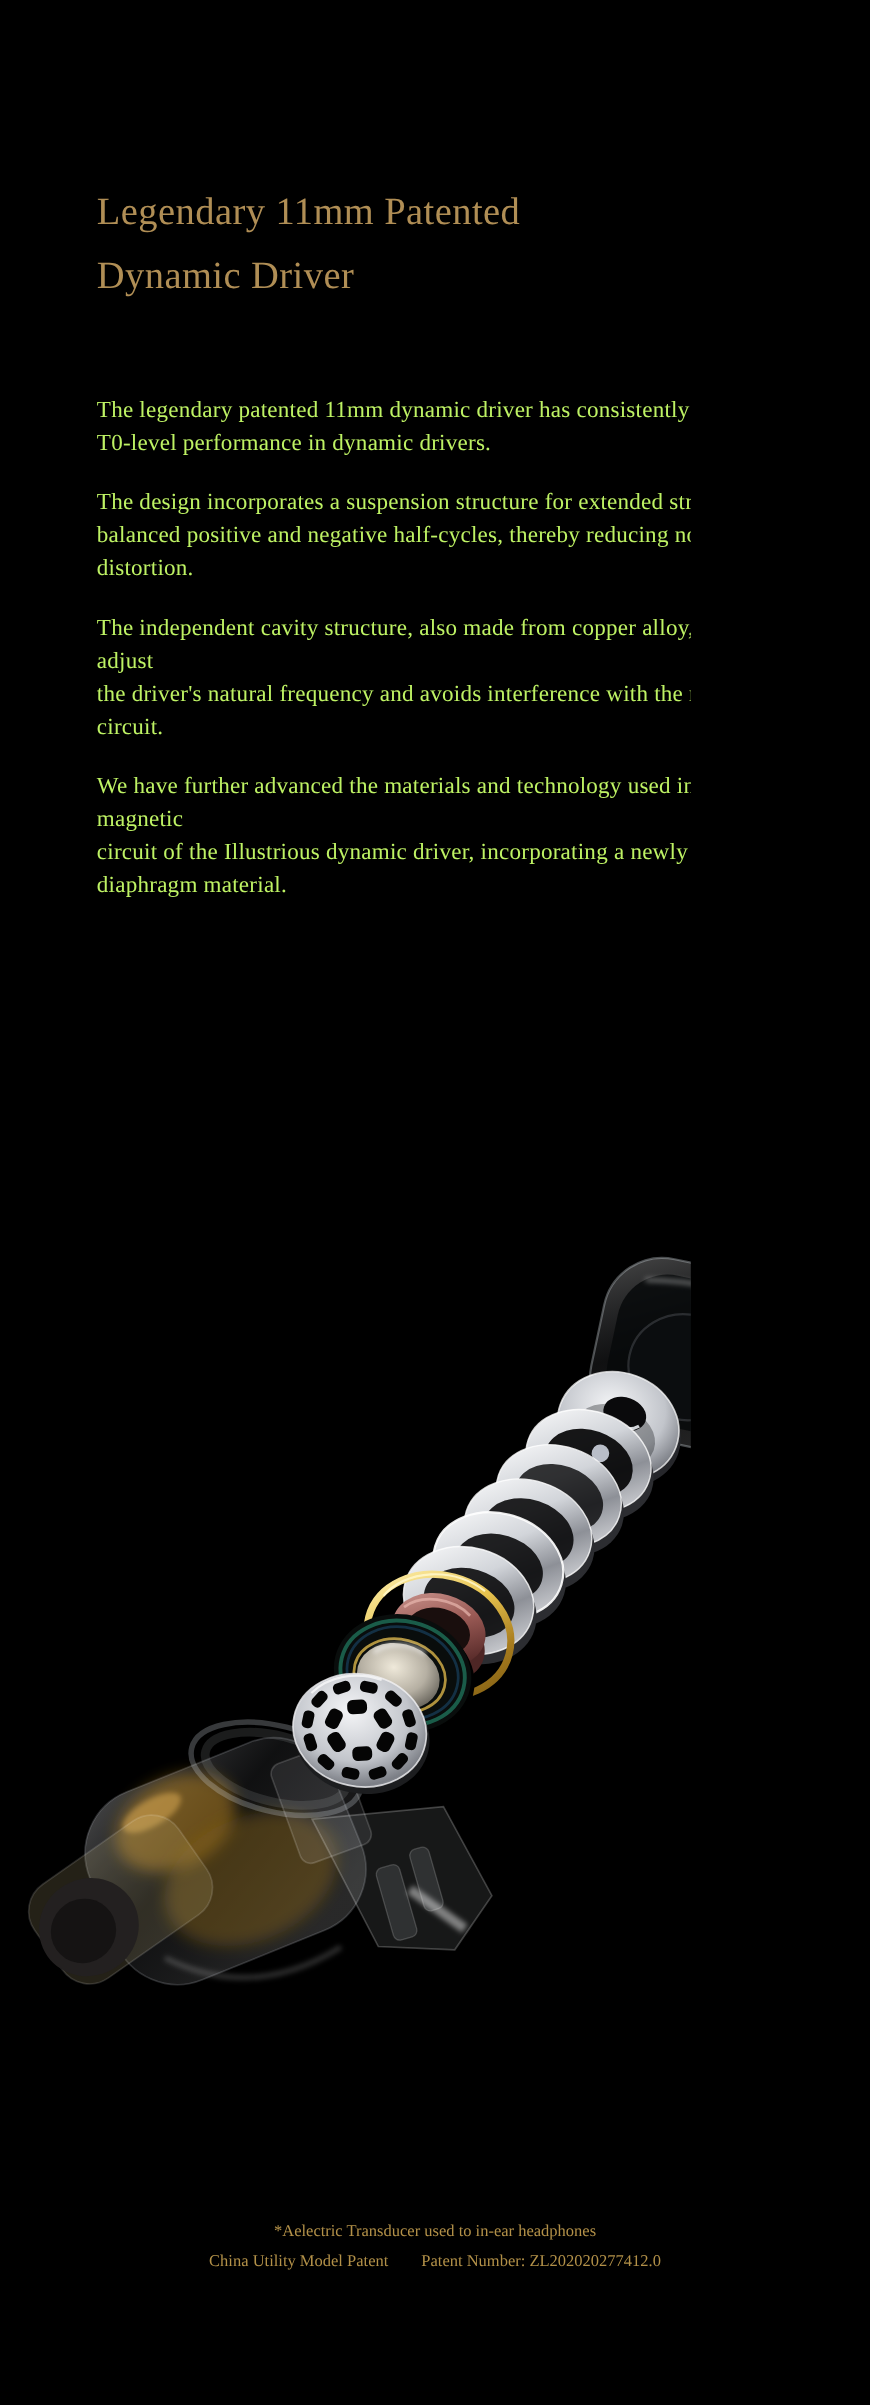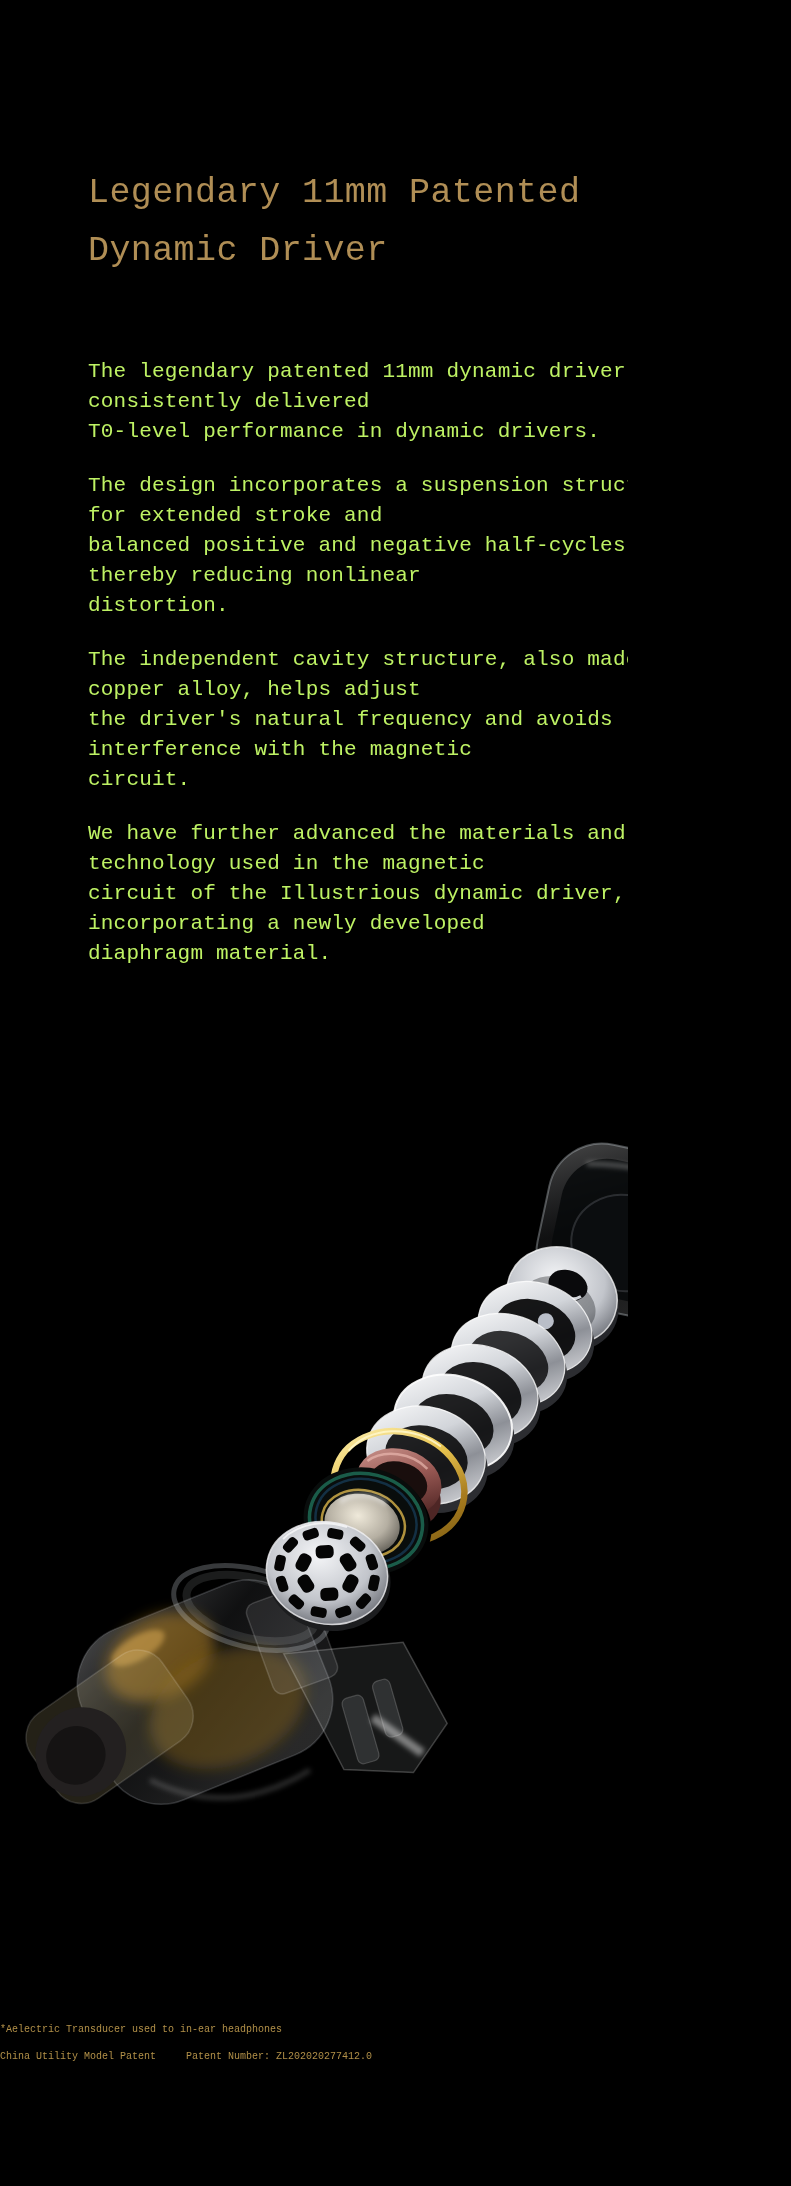--- a/index.html
+++ b/index.html
@@ -1,25 +1,25 @@
 <!DOCTYPE html>
 <html><head>
 <meta charset="utf-8">
 <style>
   html,body{margin:0;padding:0;background:#000;}
   .page{position:relative;width:628px;height:2186px;background:#000000;overflow:hidden;
-        font-family:Liberation Mono, monospace;}
+        font-family:Liberation Serif, serif;}
   .title{position:absolute;left:88px;top:164px;margin:0;font-size:35px;font-weight:400;
          line-height:58px;letter-spacing:.4px;color:#b08e55;white-space:pre-line;}
   .copy{position:absolute;left:88px;top:357px;width:640px;}
   .copy p{margin:0 0 24px 0;font-size:21px;line-height:30px;letter-spacing:.2px;
           color:#bef264;white-space:pre-line;}
   .hero{position:absolute;left:0;top:1080px;width:791px;height:900px;display:block;}
-  .footer{position:absolute;left:0;top:2016px;width:791px;text-align:left;
-          color:#b29048;font-size:10px;line-height:27px;}
+  .footer{position:absolute;left:0;top:2016px;width:791px;text-align:center;
+          color:#b29048;font-size:15px;line-height:27px;}
   .footer .gap{display:inline-block;width:30px;}
 </style>
 </head>
 <body>
 
 <div class="page">
 
   <h1 class="title">Legendary 11mm Patented
 Dynamic Driver</h1>
 

